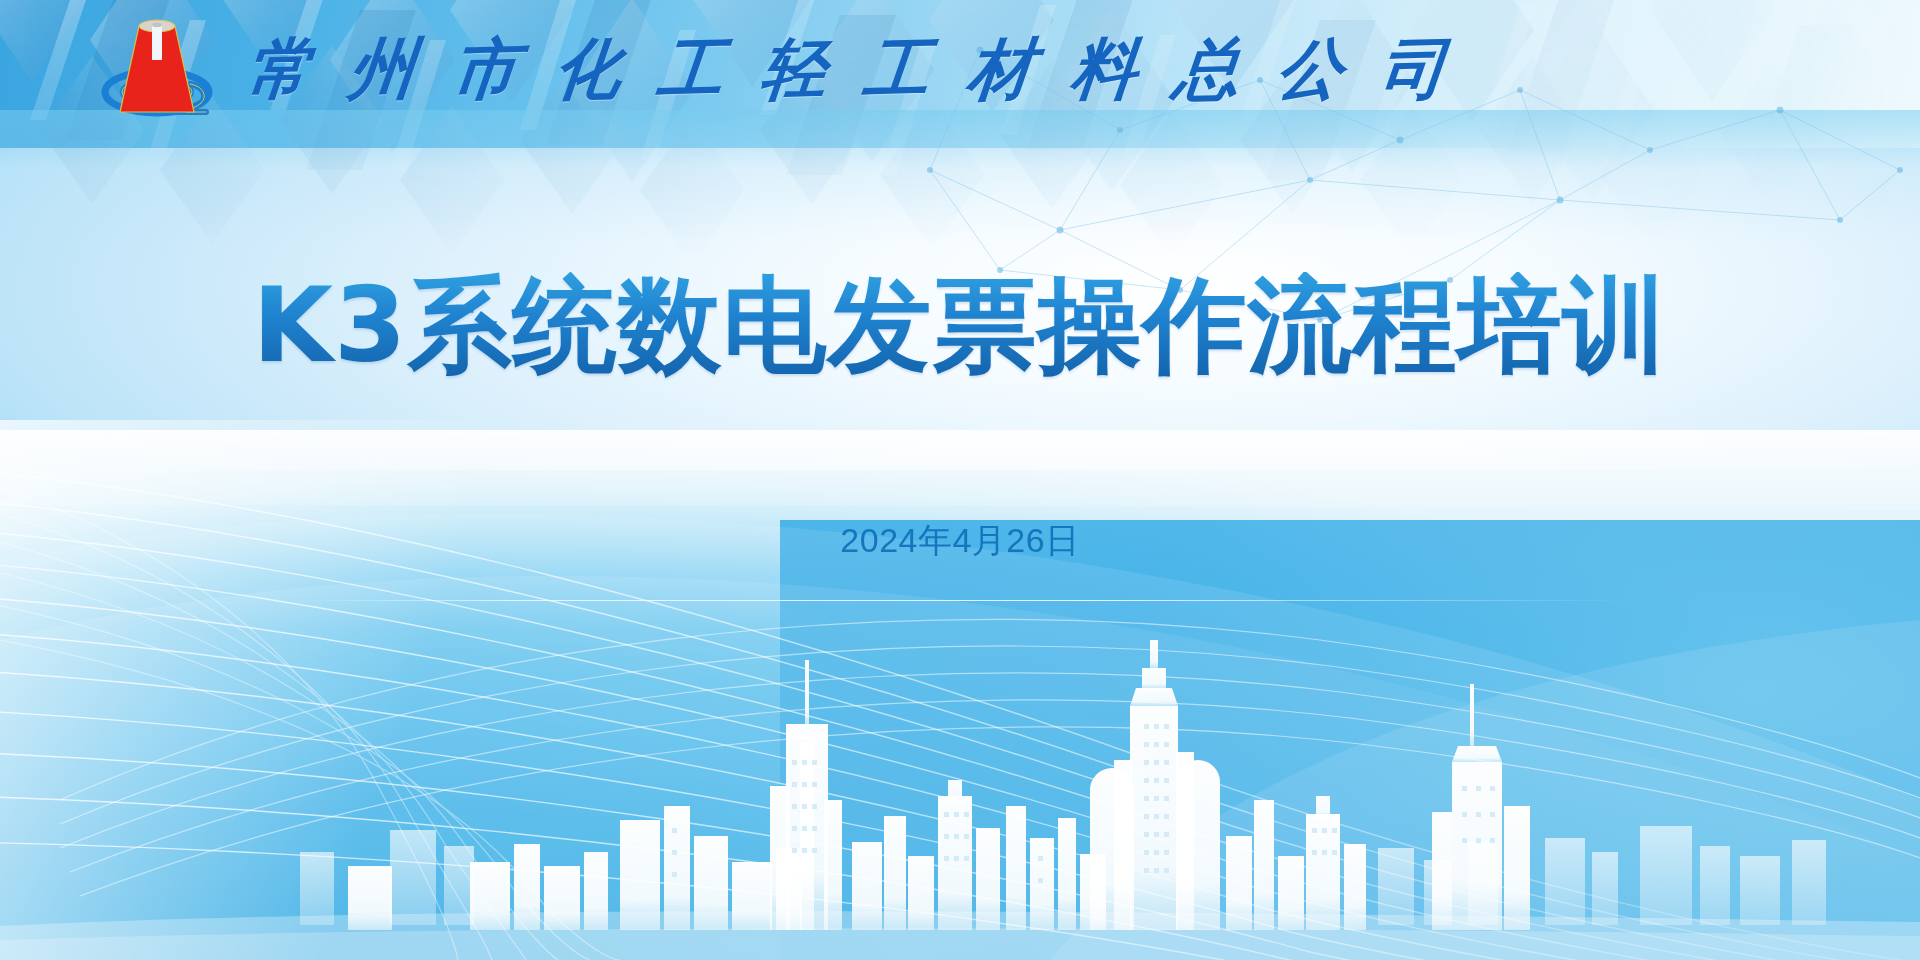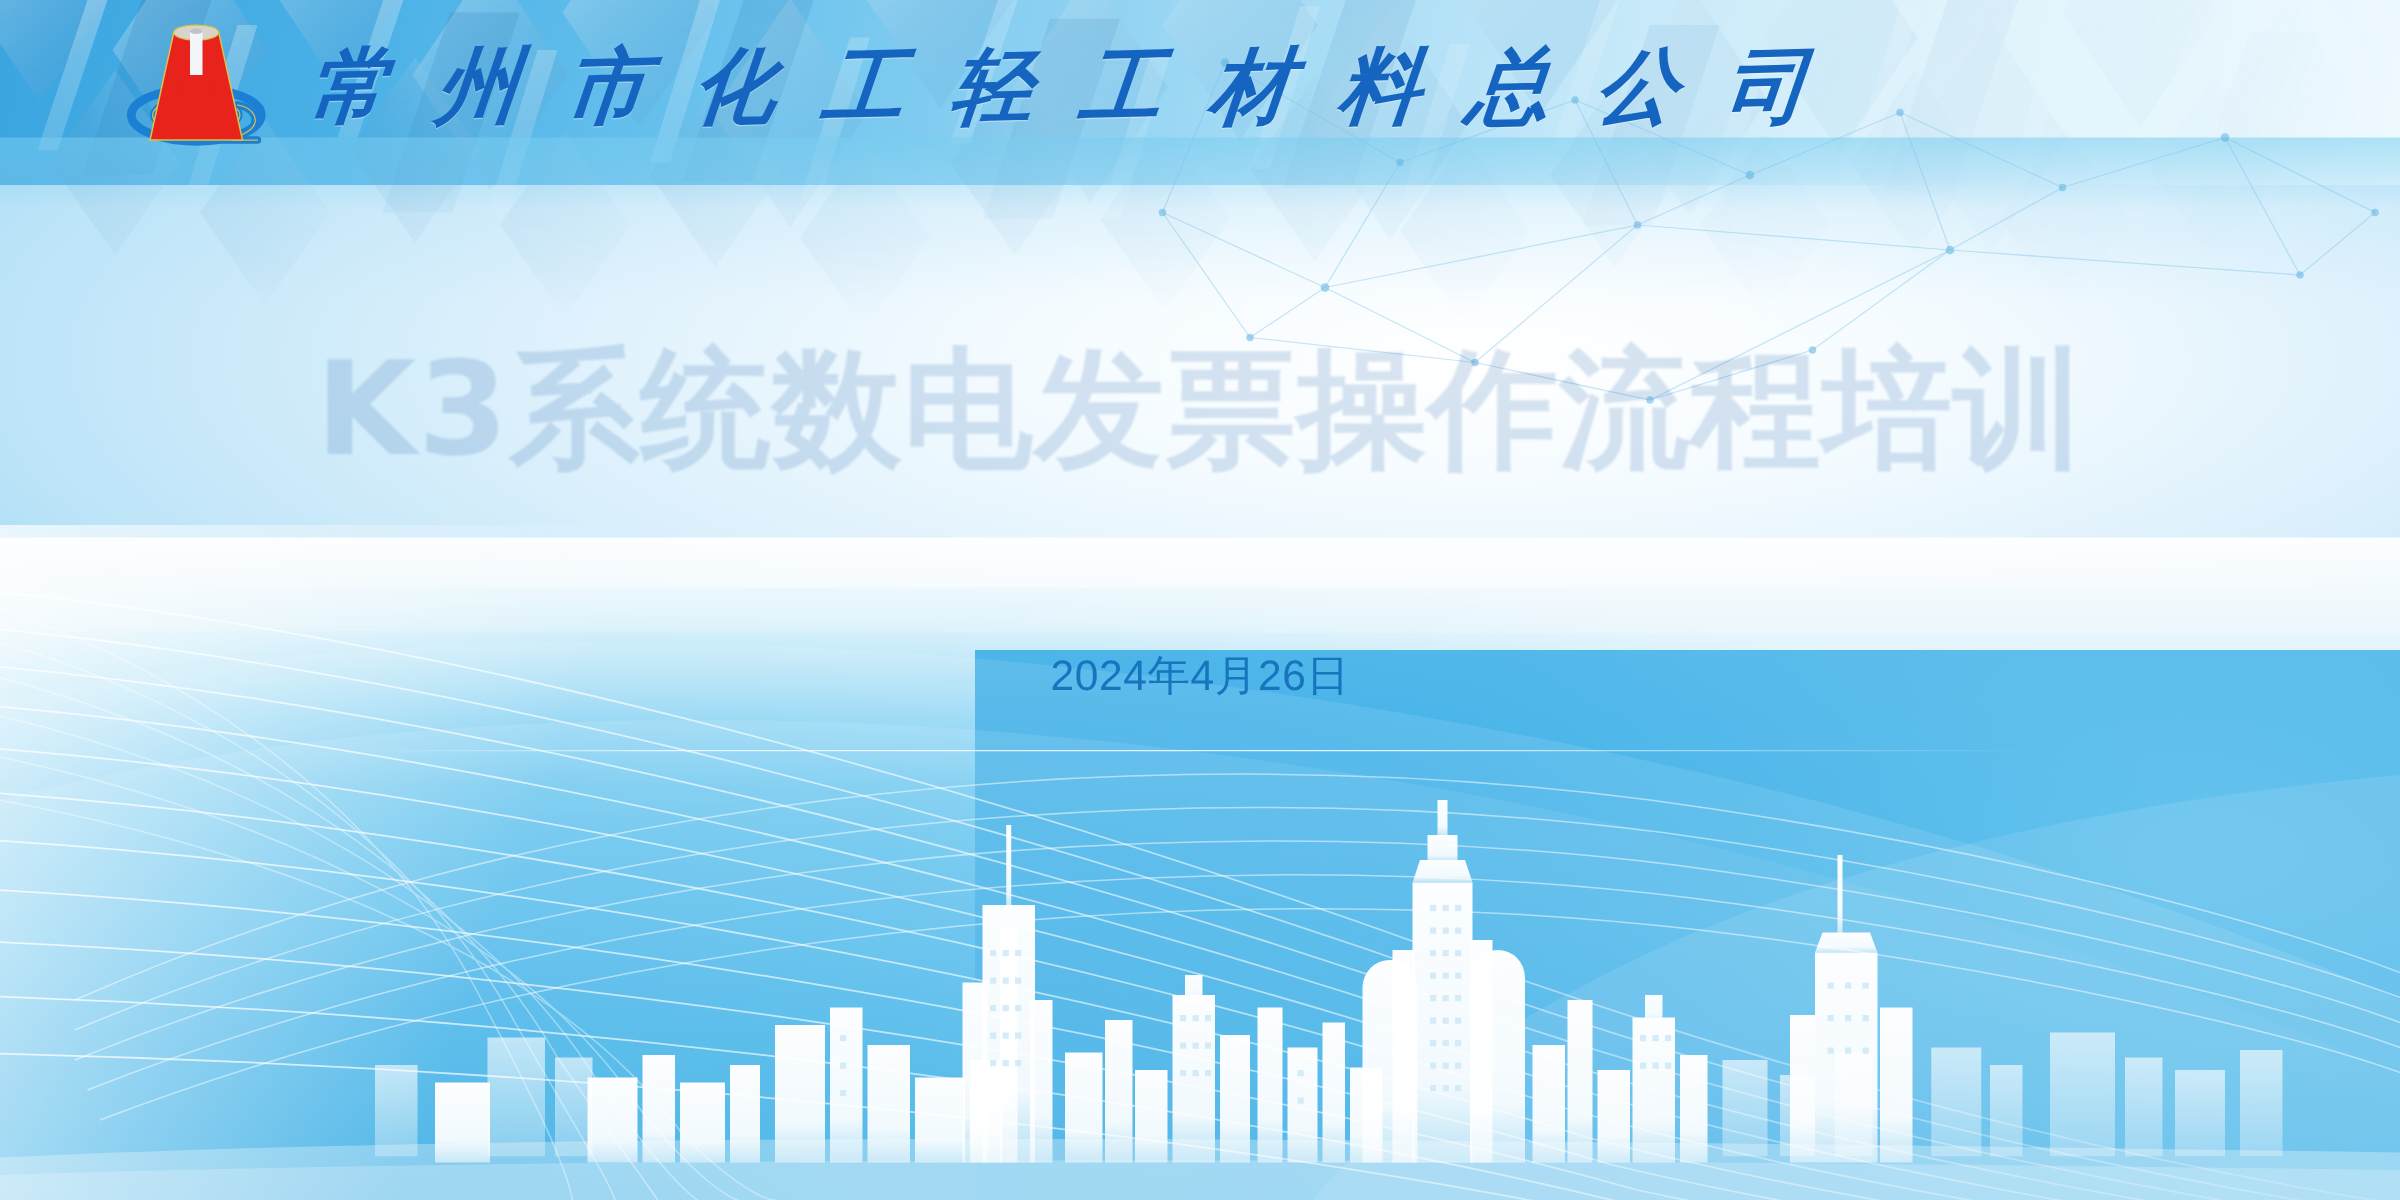--- a/index.html
+++ b/index.html
@@ -515,18 +515,19 @@
     <span>轻</span>
     <span>工</span>
     <span>材</span>
     <span>料</span>
     <span>总</span>
     <span>公</span>
     <span>司</span>
   </div>
 
   <div id="main-title-shadow">K3系统数电发票操作流程培训</div>
+  <div id="main-title">K3系统数电发票操作流程培训</div>
 
   <div id="event-date">2024年4月26日</div>
 
   <div id="divider"></div>
 
 </div>
 
 </body></html>

